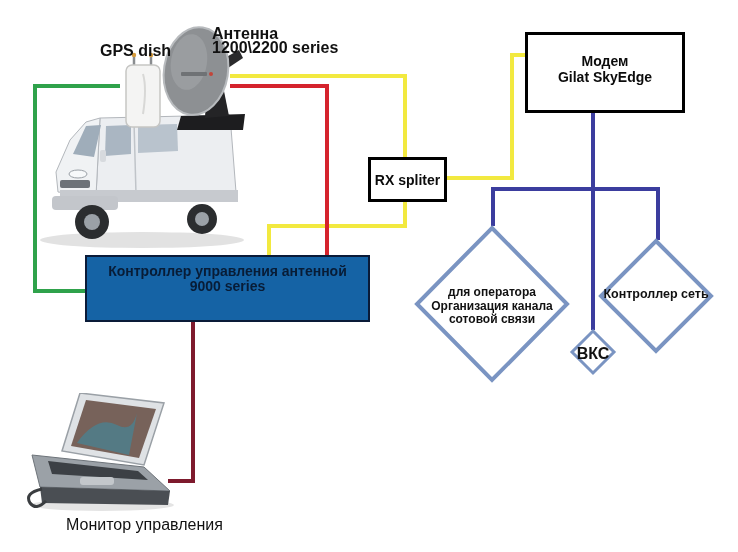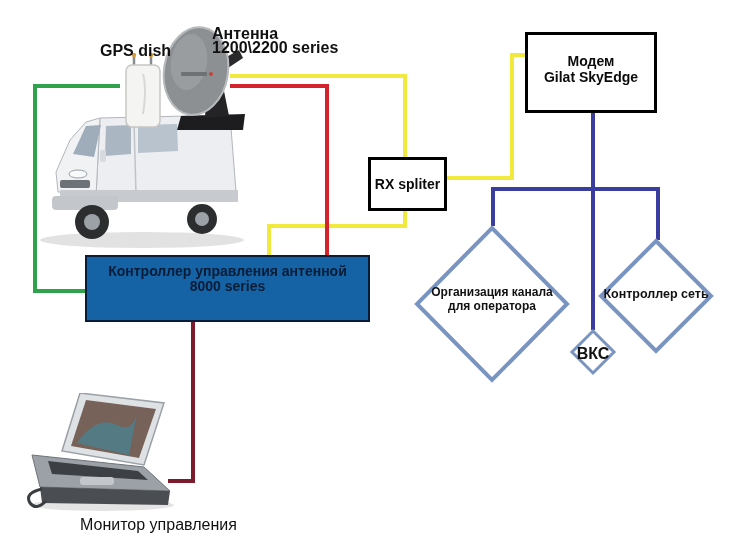--- a/index.html
+++ b/index.html
@@ -47,41 +47,42 @@
   <div class="line" style="left:491px;top:187px;width:4px;height:39px;background:var(--c-blue);"></div>
   <div class="line" style="left:656px;top:187px;width:4px;height:53px;background:var(--c-blue);"></div>
 
   <svg class="abs" style="left:0;top:0;" width="738" height="552" viewBox="0 0 738 552">
     <polygon points="492,228 567,304 492,380 417,304" fill="#ffffff" style="stroke:var(--c-diamond);stroke-width:4;"></polygon>
     <polygon points="593,331 614,352 593,373 572,352" fill="#ffffff" style="stroke:var(--c-diamond);stroke-width:3;"></polygon>
     <polygon points="656,241 711,296 656,351 601,296" fill="#ffffff" style="stroke:var(--c-diamond);stroke-width:4;"></polygon>
   </svg>
 
   <div class="diamond-text" style="left:417px;top:286px;width:150px;font-size:12px;line-height:13.5px;">
+    <div>для оператора</div>
     <div>Организация канала</div>
-    <div>для оператора</div>
+    <div>сотовой связи</div>
   </div>
   <div class="diamond-text" style="left:571px;top:345px;width:44px;font-size:16px;">ВКС</div>
   <div class="diamond-text" style="left:596px;top:287px;width:120px;font-size:12.5px;">Контроллер сеть</div>
 
-  <div class="box" id="modem-box" style="left:525px;top:32px;width:132px;height:81px;padding-bottom:8px;">
+  <div class="box" id="modem-box" style="left:525px;top:32px;width:160px;height:81px;padding-bottom:8px;">
     <div>
       <div>Модем</div>
       <div>Gilat SkyEdge</div>
     </div>
   </div>
 
-  <div class="box" style="left:368px;top:157px;width:79px;height:54px;">
+  <div class="box" style="left:368px;top:157px;width:79px;height:45px;">
     <div>RX spliter</div>
   </div>
 
   <div class="box" id="controller-box" style="left:85px;top:255px;width:285px;height:67px;">
     <div>
       <div>Контроллер управления антенной</div>
-      <div>8000 series</div>
+      <div>9000 series</div>
     </div>
   </div>
 
   <svg class="abs" style="left:30px;top:112px;" width="225" height="140" viewBox="0 0 225 140">
     <ellipse cx="112" cy="128" rx="102" ry="8" fill="#e2e2e2"></ellipse>
     <polygon points="70,6 200,3 206,80 66,84" fill="#eceef1" stroke="#b3b7bc" stroke-width="1"></polygon>
     <polygon points="70,6 66,84 28,80 26,60 40,28 56,10" fill="#f0f2f4" stroke="#b3b7bc" stroke-width="1"></polygon>
     <polygon points="56,14 43,42 64,45 71,13" fill="#9fadba"></polygon>
     <polygon points="76,14 75,44 101,42 101,13" fill="#aab6c2"></polygon>
     <polygon points="108,13 108,41 148,39 147,12" fill="#b9c3cd"></polygon>
@@ -126,15 +127,15 @@
     <polygon points="18,94 148,98 146,112 20,110" fill="#4a4e53"></polygon>
     <rect x="58" y="84" width="34" height="8" rx="3" fill="#c3c7cb"></rect>
     <path d="M20,96 q-18,4 -12,14 q6,8 16,-2" stroke="#3a3d40" stroke-width="3" fill="none"></path>
   </svg>
 
   <div class="lbl" style="left:100px;top:44px;text-align:right;">GPS dish</div>
   <div class="lbl" style="left:212px;top:27px;">
     <div>Антенна</div>
     <div>1200\2200 series</div>
   </div>
-  <div class="lbl" style="left:80px;top:518px;font-weight:normal;">Монитор управления</div>
+  <div class="lbl" style="left:66px;top:518px;font-weight:normal;">Монитор управления</div>
 
 </div>
 
 </body></html>

